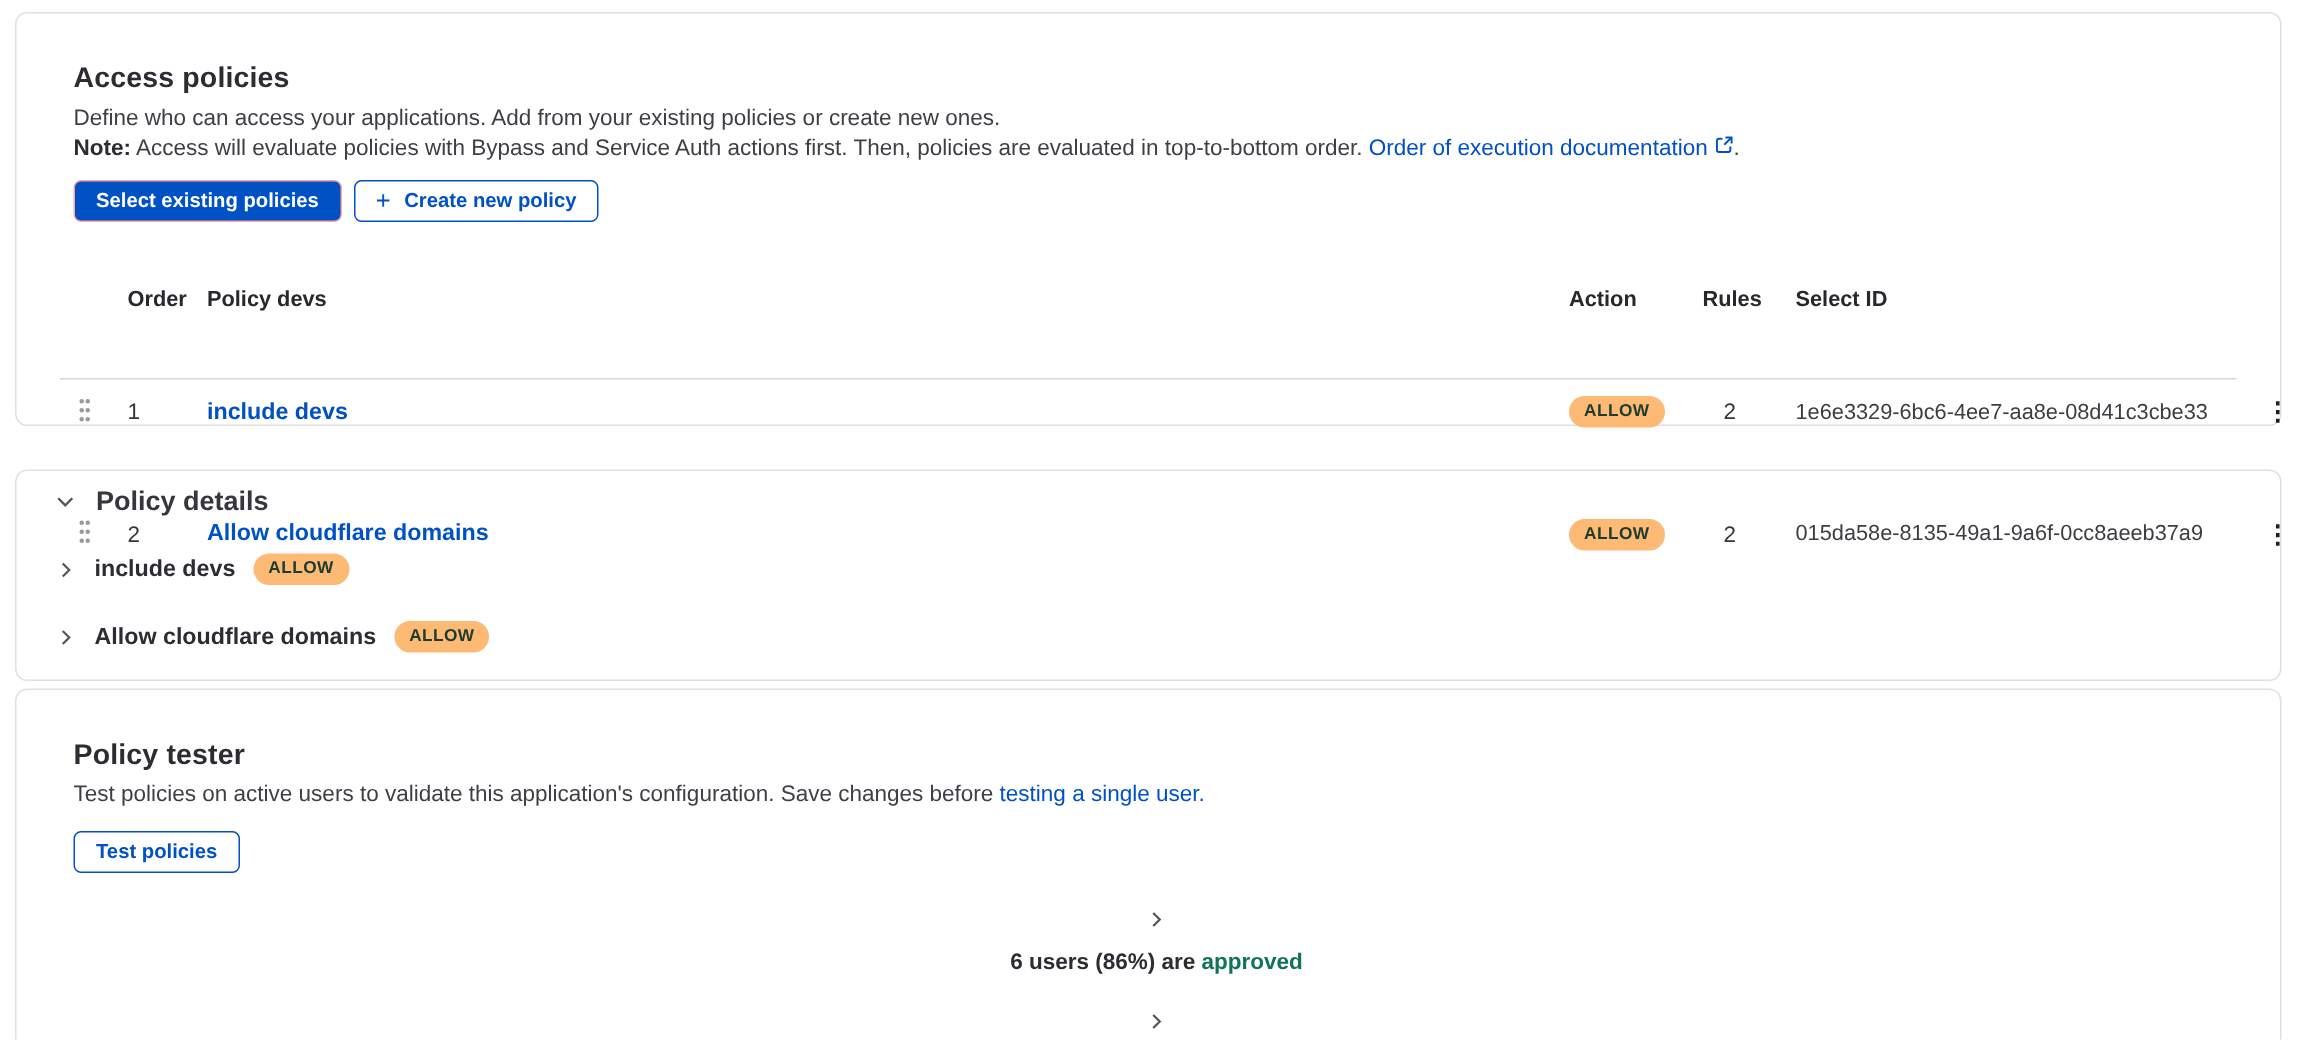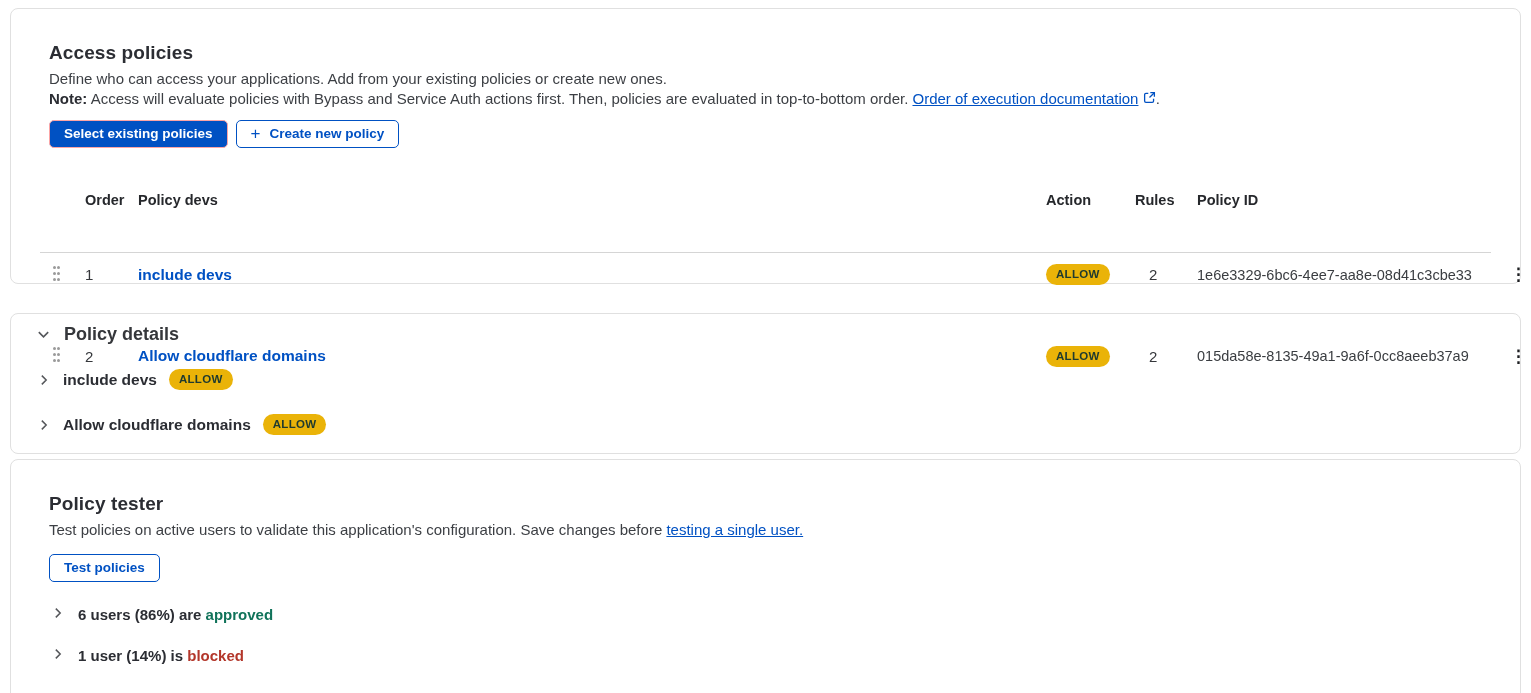--- a/index.html
+++ b/index.html
@@ -20,21 +20,21 @@
   .card-1 { margin-top: 8px; height: 276px; }
   .card-2 { margin-top: 29px; height: 141px; padding: 1px 14px; }
   .card-3 { margin-top: 5px; height: 270px; }
 
   .section-title {
     font-size: 19px; font-weight: 700; color: #2b2d33;
     margin: 4px 0 6px 9px; letter-spacing: .1px;
   }
   .desc { font-size: 15px; margin: 3px 0 3px 9px; color: #3c3f44; }
   .desc b { color: #2b2d33; }
-  a.link { color: #0051c3; text-decoration: underline; cursor: pointer; }
+  a.link { color: #0051c3; cursor: pointer; }
   .note-suffix { color: #3c3f44; }
 
   .btn-row { margin: 13px 0 0 9px; display: flex; align-items: center; gap: 8px; }
   .btn-primary {
     background: #0051c3; color: #fff; border: 1px solid #fca5a5;
     font-family: inherit; font-size: 13.5px; font-weight: 700;
     padding: 5px 14px 6px; border-radius: 5px; cursor: pointer;
   }
   .btn-outline {
     background: #fff; color: #0051c3; border: 1px solid #0051c3;
@@ -54,21 +54,21 @@
   }
   .t-head { height: 28px; font-size: 14.5px; font-weight: 700; color: #26282c; }
   .t-body-row { height: 44px; border-top: 1px solid #d5d5d5; }
   .t-last { border-bottom: 1px solid #d5d5d5; }
   .cell-order { font-size: 15px; color: #35373b; }
   .name-link { font-size: 15.5px; font-weight: 700; color: #0051c3; text-decoration: none; cursor: pointer; }
   .cell-id { font-size: 14.5px; color: #3a3d41; }
   .cell-rules { font-size: 15px; color: #35373b; padding-left: 14px; }
 
   .badge {
-    display: inline-block; background: #eab308; color: #203b2f;
+    display: inline-block; background: #fdba74; color: #203b2f;
     font-size: 11.5px; font-weight: 700; letter-spacing: .3px;
     padding: 4px 10px 5px; border-radius: 13px;
   }
 
   .drag {
     display: grid; grid-template-columns: repeat(2, 4px); grid-auto-rows: 6px;
     margin-left: 13px; cursor: grab; width: 12px;
   }
   .drag i { width: 3px; height: 3px; border-radius: 50%; background: #9a9a9a; }
 
@@ -80,21 +80,21 @@
   
   .pd-header { display: flex; align-items: center; gap: 13px; margin: 9px 0 0 11px; cursor: pointer; }
   .pd-title { font-size: 18px; font-weight: 700; color: #35373b; }
   .pd-item { display: flex; align-items: center; gap: 12px; margin: 24px 0 0 12px; cursor: pointer; }
   .pd-name { font-size: 15.5px; font-weight: 700; color: #2b2d33; }
   .chev { display: inline-flex; }
 
   
   .pt-desc { font-size: 15px; margin: 4px 0 0 9px; }
   .btn-test { margin: 16px 0 0 9px; }
-  .pt-result { display: flex; gap: 13px; margin: 24px 0 0 11px; cursor: pointer; }
+  .pt-result { display: flex; align-items: center; gap: 13px; margin: 24px 0 0 11px; cursor: pointer; flex-direction: column; }
   .pt-text { font-size: 15px; font-weight: 700; color: #2b2d33; }
 </style>
 </head>
 <body>
 
 <section class="card card-1">
   <h1 class="section-title">Access policies</h1>
   <p class="desc">Define who can access your applications. Add from your existing policies or create new ones.</p>
   <p class="desc"><b>Note:</b><span> Access will evaluate policies with Bypass and Service Auth actions first. Then, policies are evaluated in top-to-bottom order. </span><a class="link">Order of execution documentation</a>
     <span class="chev">
@@ -114,21 +114,21 @@
     </button>
   </div>
 
   <div class="policy-table">
     <div class="t-row t-head">
       <div></div>
       <div>Order</div>
       <div>Policy devs</div>
       <div>Action</div>
       <div>Rules</div>
-      <div>Policy ID</div>
+      <div>Select ID</div>
       <div></div>
     </div>
 
     <div class="t-row t-body-row">
       <span class="drag">
           <i></i>
           <i></i>
           <i></i>
           <i></i>
           <i></i>

